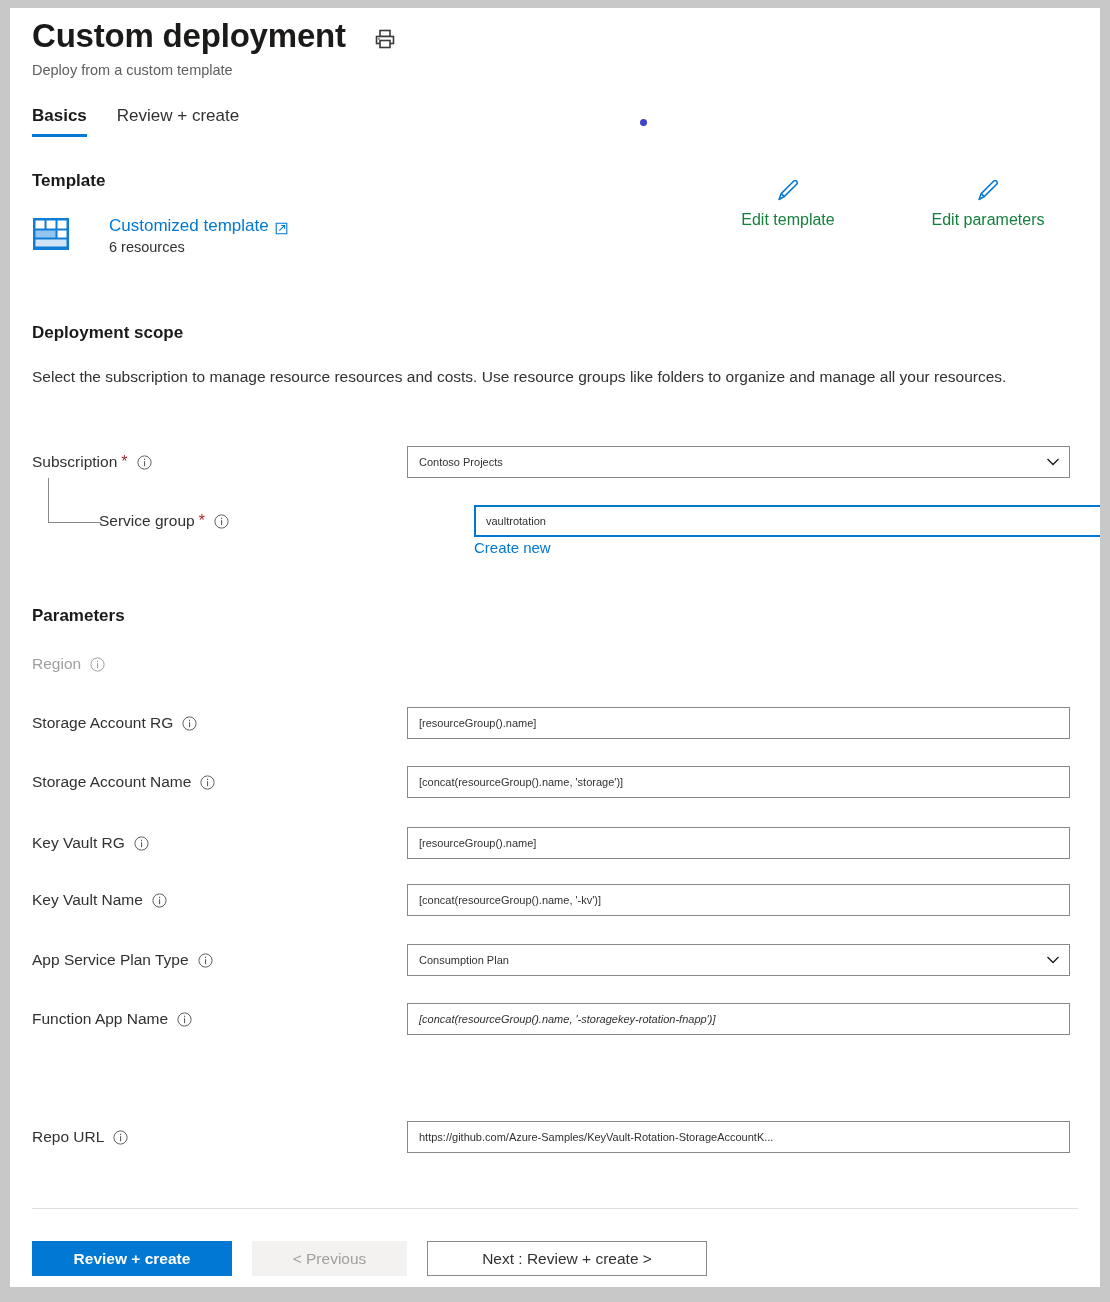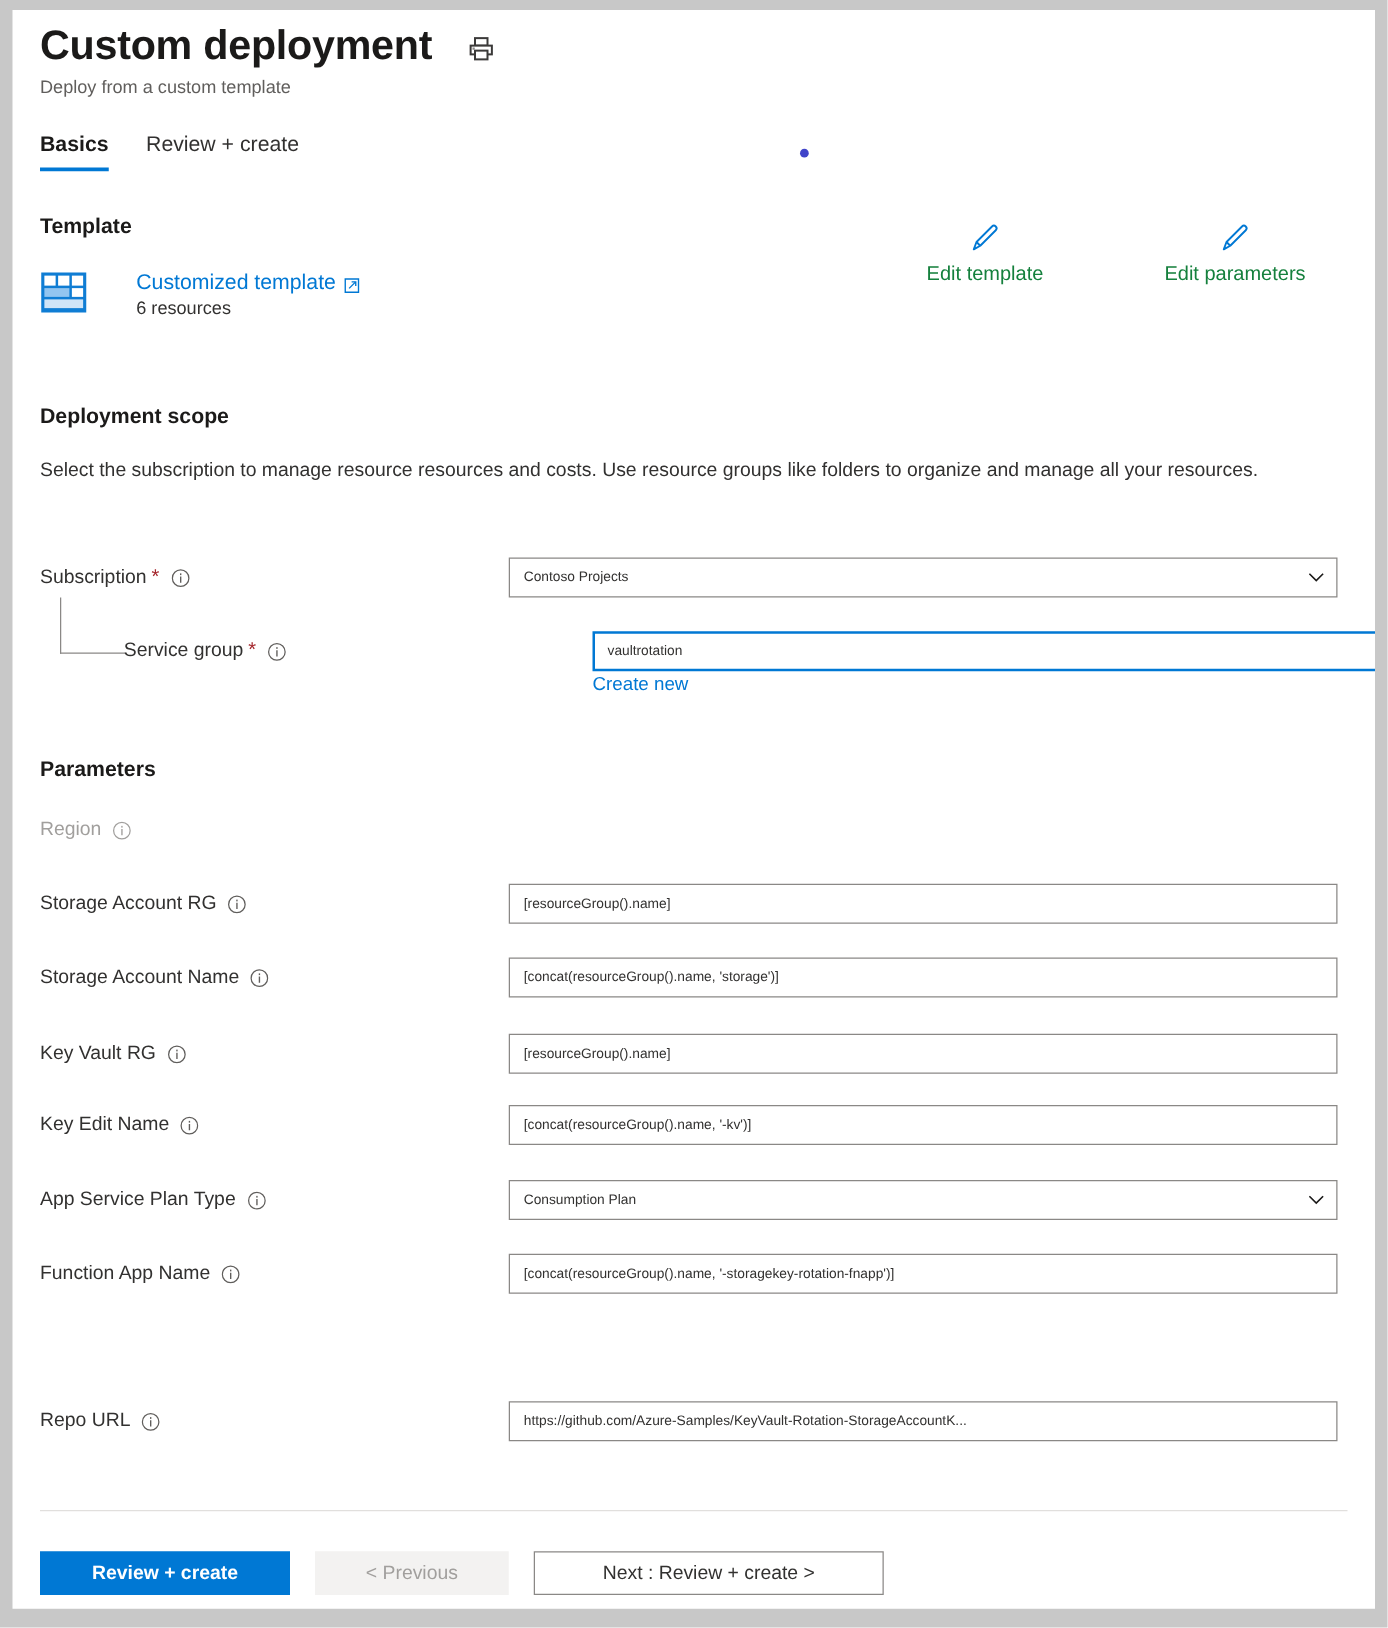--- a/index.html
+++ b/index.html
@@ -520,21 +520,21 @@
     </div>
     <div class="f-control">
       <div class="ctrl-wrap">
         <div class="ctrl" style="padding-right:11px;">[resourceGroup().name]</div>
       </div>
     </div>
   </div>
 
   <div class="form-row" style="top:876px;">
     <div class="f-label">
-      <span>Key Edit Name</span>
+      <span>Key Vault Name</span>
       <span class="info-icon">
         <svg viewBox="0 0 15 15" width="15" height="15" aria-hidden="true">
           <circle cx="7.5" cy="7.5" r="6.6" fill="none" stroke="#605e5c" stroke-width="1"></circle>
           <rect x="7" y="6.2" width="1.1" height="5" fill="#605e5c"></rect>
           <rect x="7" y="3.7" width="1.1" height="1.4" fill="#605e5c"></rect>
         </svg>
       </span>
     </div>
     <div class="f-control">
       <div class="ctrl-wrap">
@@ -572,21 +572,21 @@
       <span class="info-icon">
         <svg viewBox="0 0 15 15" width="15" height="15" aria-hidden="true">
           <circle cx="7.5" cy="7.5" r="6.6" fill="none" stroke="#605e5c" stroke-width="1"></circle>
           <rect x="7" y="6.2" width="1.1" height="5" fill="#605e5c"></rect>
           <rect x="7" y="3.7" width="1.1" height="1.4" fill="#605e5c"></rect>
         </svg>
       </span>
     </div>
     <div class="f-control">
       <div class="ctrl-wrap">
-        <div class="ctrl" style="padding-right:11px;">[concat(resourceGroup().name, '-storagekey-rotation-fnapp')]</div>
+        <div class="ctrl" style="padding-right:11px;font-style:italic;">[concat(resourceGroup().name, '-storagekey-rotation-fnapp')]</div>
       </div>
     </div>
   </div>
 
   <div class="form-row" style="top:1110px;flex-direction:column;">
     <div class="f-label">
       <span>Secret Name</span>
       <span class="info-icon">
         <svg viewBox="0 0 15 15" width="15" height="15" aria-hidden="true">
           <circle cx="7.5" cy="7.5" r="6.6" fill="none" stroke="#605e5c" stroke-width="1"></circle>

